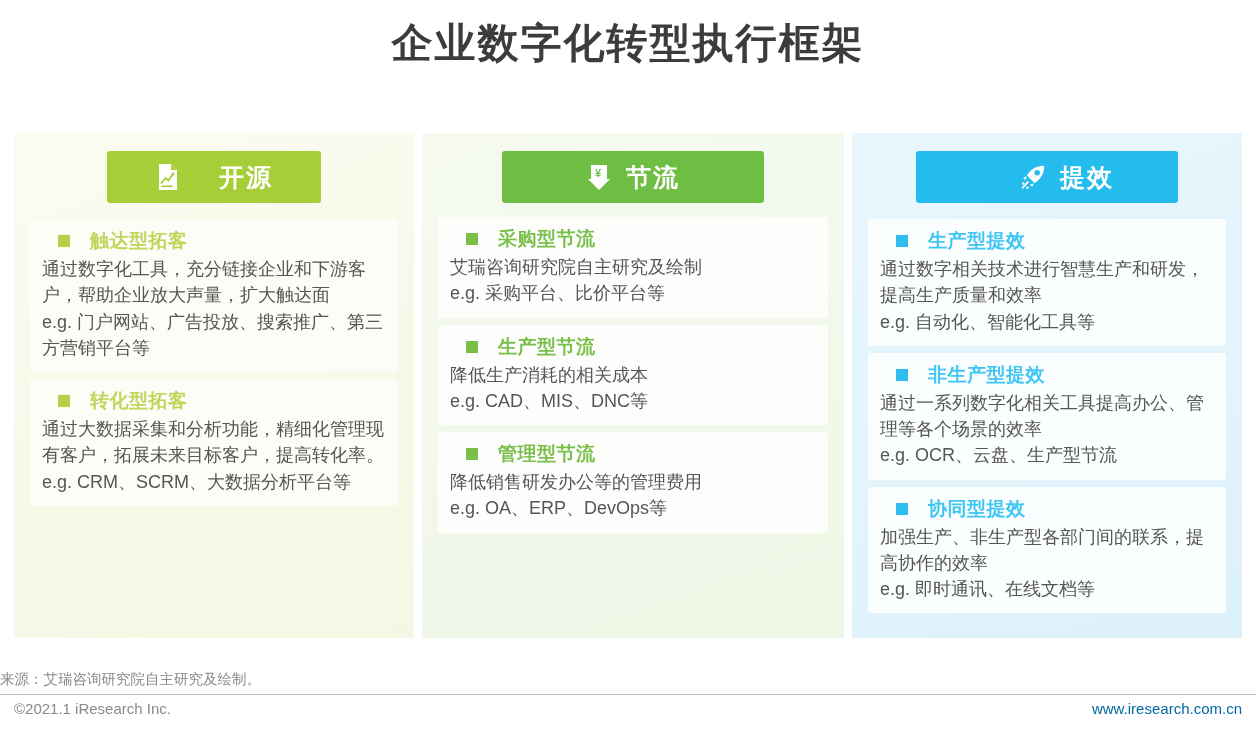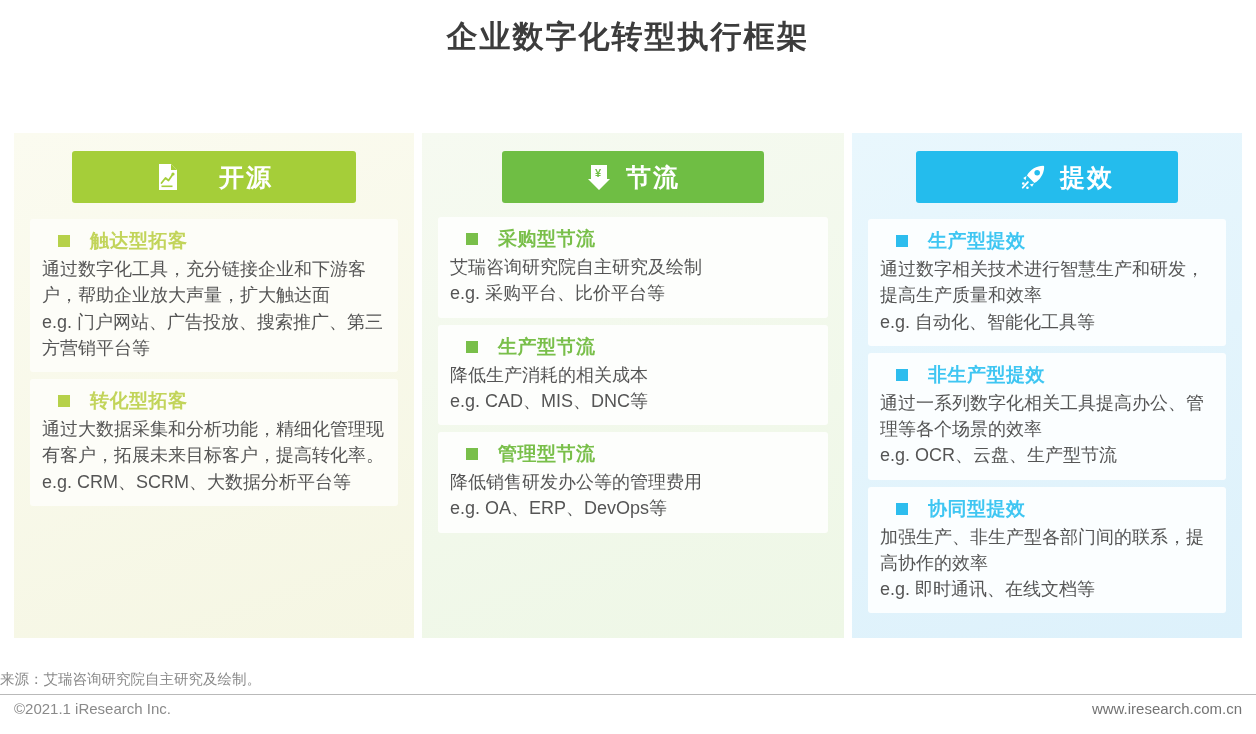--- a/index.html
+++ b/index.html
@@ -11,21 +11,21 @@
     height: 734px;
     background: #ffffff;
     font-family: "Liberation Sans", "DejaVu Sans", sans-serif;
     overflow: hidden;
     position: relative;
   }
 
   
   .page-title {
     text-align: center;
-    font-size: 31px;
+    font-size: 41px;
     font-weight: bold;
     color: #3c3c3c;
     letter-spacing: 2px;
     padding-top: 18px;
     line-height: 1.25;
   }
 
   
   .columns {
     position: absolute;
@@ -56,21 +56,21 @@
     display: flex;
     align-items: center;
     justify-content: center;
     gap: 14px;
     color: #ffffff;
     font-size: 25px;
     font-weight: bold;
     letter-spacing: 2px;
     box-sizing: border-box;
   }
-  .col-0 .col-header { width: 284px; background: #a5ce39; gap: 38px; }
+  .col-0 .col-header { width: 214px; background: #a5ce39; gap: 38px; }
   .col-1 .col-header { width: 262px; background: #6fbe44; }
   .col-2 .col-header { width: 262px; background: #24bced; padding-left: 40px; }
 
   .hdr-icon {
     width: 26px;
     height: 30px;
     display: inline-flex;
     align-items: center;
     justify-content: center;
   }
@@ -164,21 +164,21 @@
     left: 14px;
     top: 52px;
     font-size: 15px;
     color: #8a8a8a;
   }
   .site {
     position: absolute;
     right: 14px;
     top: 52px;
     font-size: 15px;
-    color: #737373;
+    color: #0369a1;
   }
 </style>
 </head>
 <body>
 
 <div class="page-title">企业数字化转型执行框架</div>
 
 <div class="columns">
 
   <div class="column col-0">

